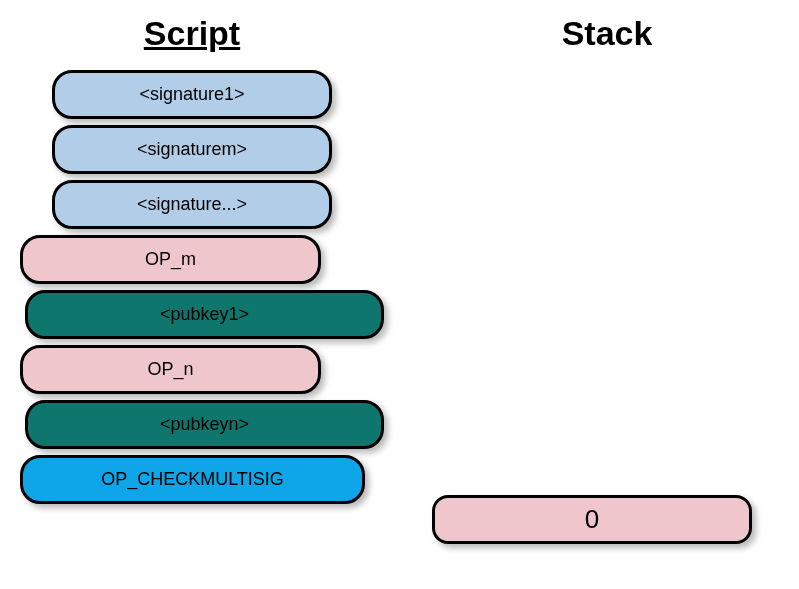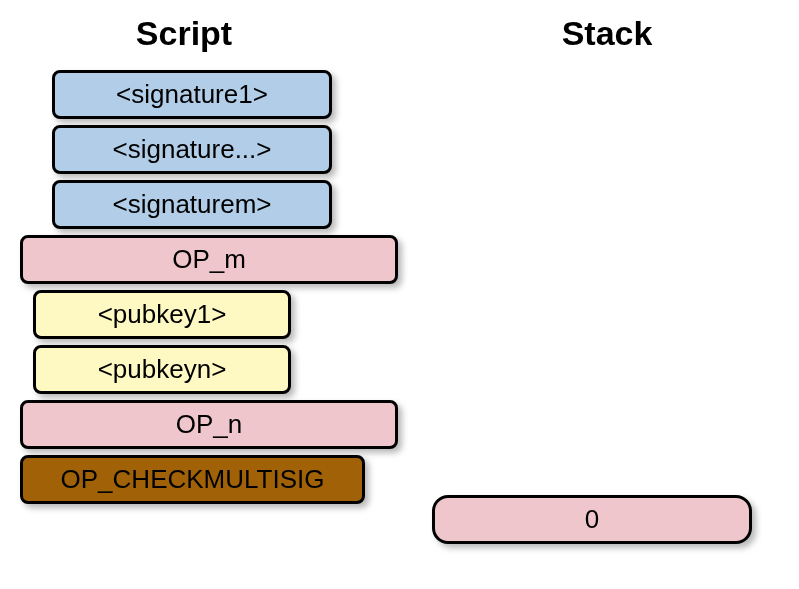--- a/index.html
+++ b/index.html
@@ -16,55 +16,55 @@
     height: 589px;
   }
   .col-title {
     position: absolute;
     top: 14px;
     font-weight: 700;
     font-size: 34px;
     text-align: center;
     color: #000;
   }
-  .script-title { left: 4px; width: 360px; }
+  .script-title { left: 12px; width: 360px; text-decoration: underline; }
   .stack-title  { left: 442px; width: 330px; }
 
   .script-col {
     position: absolute;
     left: 20px;
     top: 70px;
     width: 345px;
   }
   .stack-col {
     position: absolute;
     left: 432px;
     top: 70px;
     width: 320px;
     height: 500px;
   }
 
   .pill {
     box-sizing: border-box;
     height: 49px;
     border: 3px solid #000;
-    border-radius: 8px;
+    border-radius: 20px;
     display: flex;
     align-items: center;
     justify-content: center;
-    font-size: 26px;
+    font-size: 18px;
     font-weight: 400;
     color: #000;
     margin-bottom: 6px;
     box-shadow: 4px 4px 6px rgba(0,0,0,0.28);
   }
   .pill.sig   { background: #b1cde8; width: 280px; margin-left: 32px; }
-  .pill.op    { background: #eec6cc; width: 378px; margin-left: 0; }
-  .pill.pub   { background: #fef9c3; width: 258px; margin-left: 13px; }
-  .pill.check { background: #a16207; width: 345px; margin-left: 0; }
+  .pill.op    { background: #eec6cc; width: 301px; margin-left: 0; }
+  .pill.pub   { background: #0f766e; width: 359px; margin-left: 5px; }
+  .pill.check { background: #0ea5e9; width: 345px; margin-left: 0; }
 
   .stack-pill {
     position: absolute;
     bottom: 26px;
     left: 0;
     box-sizing: border-box;
     height: 49px;
     width: 320px;
     border: 3px solid #000;
     border-radius: 16px;
@@ -80,26 +80,26 @@
 <body>
 
 <div class="canvas">
 
   <div class="col-title script-title">Script</div>
 
   <div class="col-title stack-title">Stack</div>
 
   <div class="script-col">
     <div class="pill sig">&lt;signature1&gt;</div>
+    <div class="pill sig">&lt;signaturem&gt;</div>
     <div class="pill sig">&lt;signature...&gt;</div>
-    <div class="pill sig">&lt;signaturem&gt;</div>
     <div class="pill op">OP_m</div>
     <div class="pill pub">&lt;pubkey1&gt;</div>
+    <div class="pill op">OP_n</div>
     <div class="pill pub">&lt;pubkeyn&gt;</div>
-    <div class="pill op">OP_n</div>
     <div class="pill check">OP_CHECKMULTISIG</div>
   </div>
 
   <div class="stack-col">
     <div class="stack-pill">0</div>
   </div>
 
 </div>
 
 </body></html>

